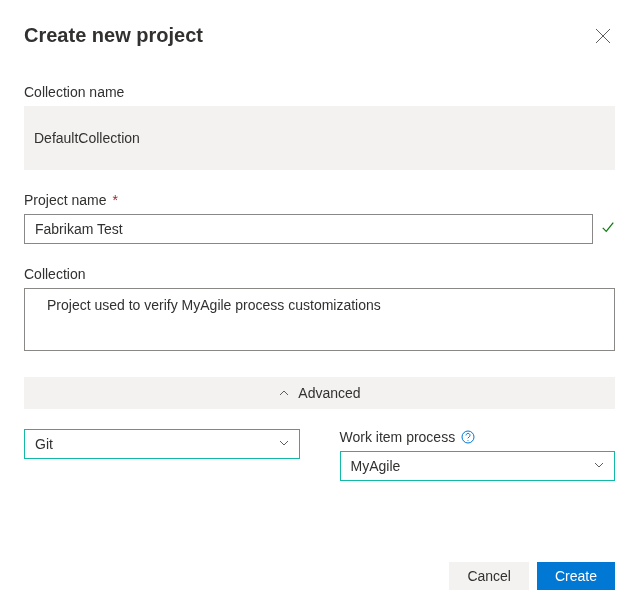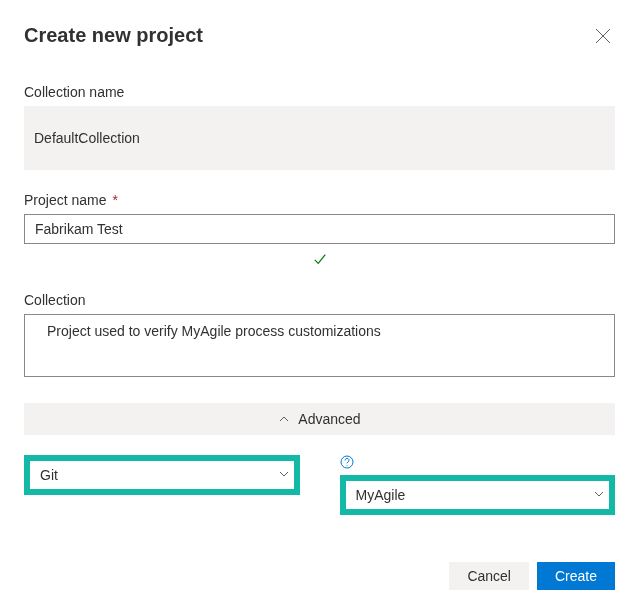--- a/index.html
+++ b/index.html
@@ -19,21 +19,21 @@
     .field { margin-bottom: 22px; }
     .label { font-size: 14px; color: #323130; margin-bottom: 6px; display: flex; align-items: center; gap: 6px; }
     .required { color: #a4262c; }
     .readonly-box {
       background: #f3f2f1;
       padding: 24px 10px;
       font-size: 14px;
       color: #323130;
       width: 100%;
     }
-    .input-row { display: flex; align-items: center; gap: 8px; flex-direction: column; }
+    .input-row { display: flex; align-items: center; gap: 8px; }
     .text-input {
       width: 100%;
       border: 1px solid #8a8886;
       padding: 6px 10px;
       font-size: 14px;
       font-family: inherit;
       color: #323130;
       outline: none;
     }
     .check-icon { flex: 0 0 auto; }
@@ -66,21 +66,21 @@
     }
     .chevron-up { display: inline-flex; }
     .chevron-up svg { width: 12px; height: 12px; stroke: #605e5c; stroke-width: 1; fill: none; }
     .two-col { display: flex; gap: 40px; }
     .col { flex: 1; }
     .help-icon { display: inline-flex; }
     .help-icon svg { width: 14px; height: 14px; stroke: #0078d4; stroke-width: 1; fill: none; }
     .select-wrap { position: relative; }
     .select {
       width: 100%;
-      border: 6px solid #14b8a6;
+      border: 1px solid #14b8a6;
       padding: 6px 30px 6px 10px;
       font-size: 14px;
       font-family: inherit;
       background: #fff;
       cursor: pointer;
       appearance: none;
       -webkit-appearance: none;
       color: #323130;
       outline: none;
     }
@@ -164,20 +164,21 @@
       <div class="select">Git</div>
       <span class="select-chevron">
         <svg viewBox="0 0 12 12">
             <polyline points="2,4 6,8 10,4"></polyline>
           </svg>
       </span>
     </div>
   </div>
   <div class="col">
     <div class="label">
+      <span>Work item process</span>
       <span class="help-icon">
         <svg viewBox="0 0 14 14">
             <circle cx="7" cy="7" r="6"></circle>
             <path d="M5,5 a2,2 0 1,1 3,2 l-1,1" stroke-linecap="round"></path>
             <circle cx="7" cy="10.5" r="0.5" fill="#0078d4" stroke="none"></circle>
           </svg>
       </span>
     </div>
     <div class="select-wrap">
       <div class="select">MyAgile</div>

